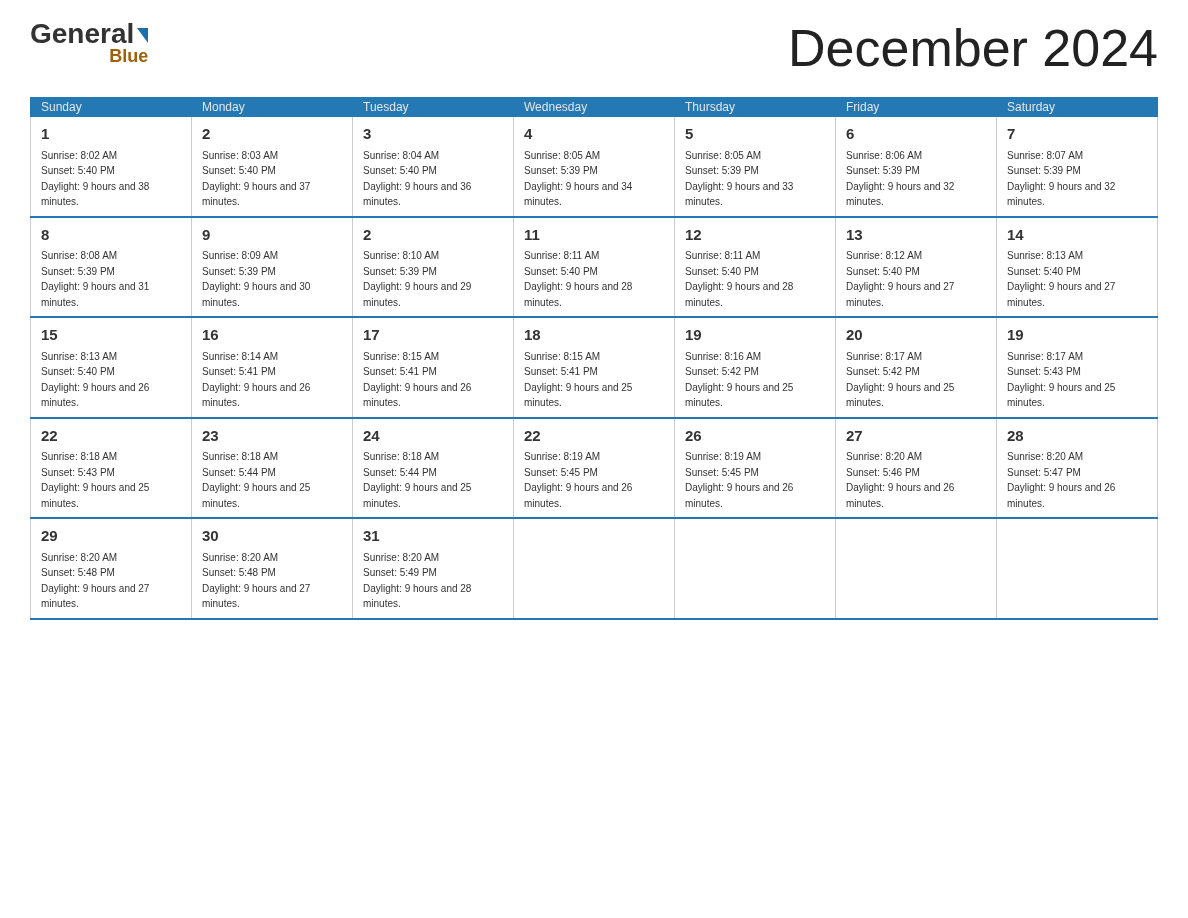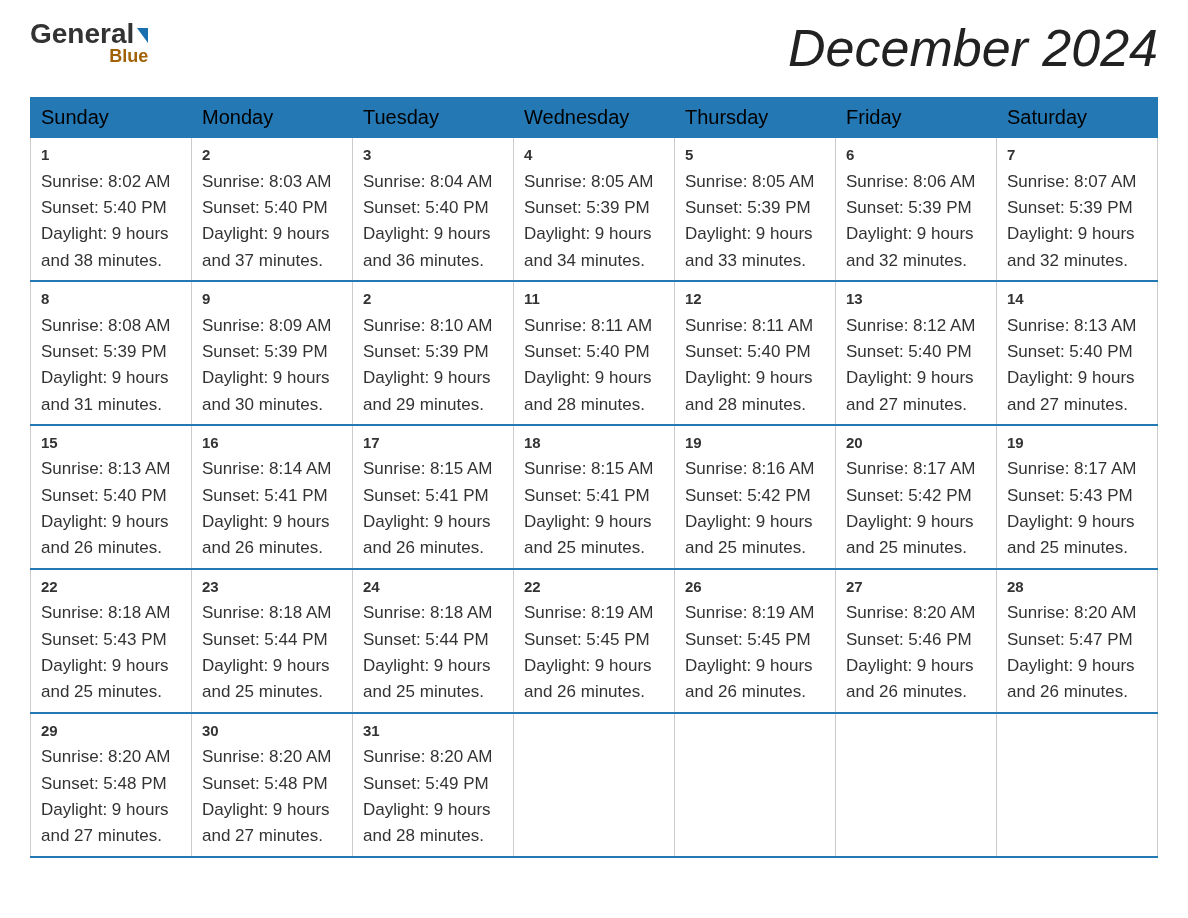--- a/index.html
+++ b/index.html
@@ -34,40 +34,39 @@
       margin-top: -2px;
     }
     .title-block {
       text-align: right;
     }
     .month-title {
       font-size: 52px;
       font-weight: normal;
       color: #222;
       line-height: 1.1;
-      font-style: italic;
     }
     .location {
       font-size: 22px;
       color: #555;
       margin-top: 4px;
     }
     table {
       width: 100%;
       border-collapse: collapse;
       table-layout: fixed;
     }
     thead tr {
       background-color: #2478b4;
     }
     thead th {
-      color: #000000;
-      font-size: 20px;
+      color: #e5e5e5;
+      font-size: 12px;
       font-weight: normal;
-      padding: 8px 10px;
+      padding: 2px 10px;
       text-align: left;
       border: 1px solid #2478b4;
     }
     tbody td {
       vertical-align: top;
       padding: 6px 10px;
       border: 1px solid #ccc;
       font-size: 13px;
       color: #333;
       line-height: 1.5;
@@ -76,21 +75,21 @@
     tbody tr {
       border-bottom: 2px solid #2478b4;
     }
     .day-num {
       font-size: 15px;
       font-weight: bold;
       display: block;
       margin-bottom: 2px;
     }
     .day-info {
-      font-size: 17px;
+      font-size: 10px;
       color: #333;
       line-height: 1.55;
     }
     .empty-cell {
       background: #fff;
     }
   </style>
 </head>
 <body>
 

